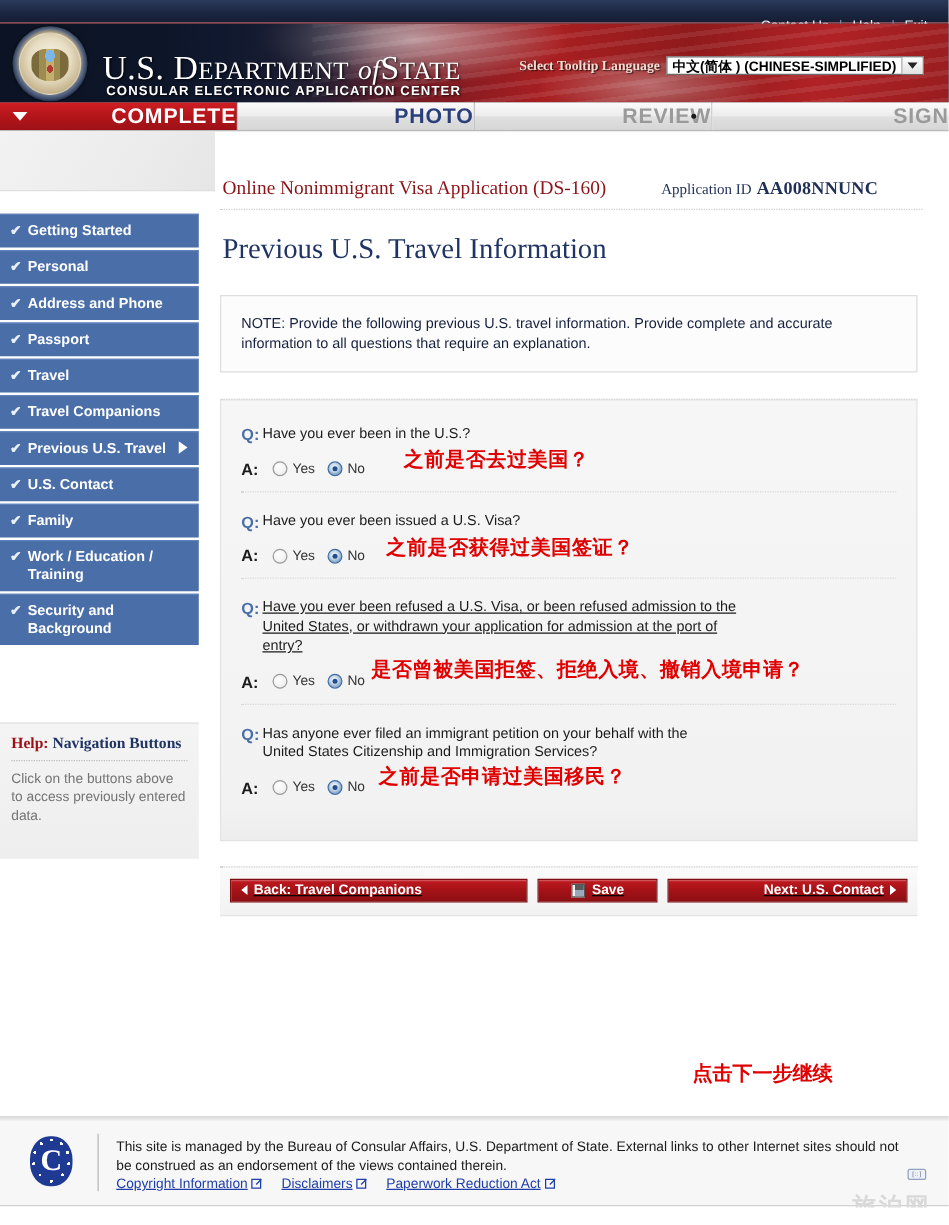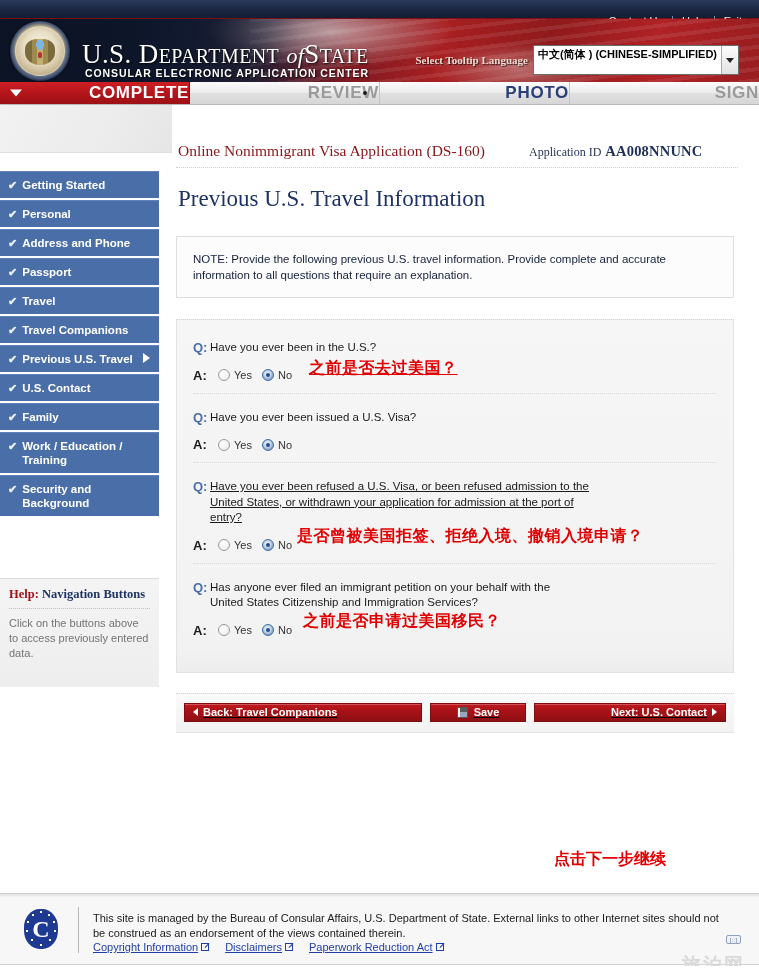--- a/index.html
+++ b/index.html
@@ -99,21 +99,21 @@
     display: flex; align-items: center; gap: 5px;
   }
   .lang-label {
     font-family: "Liberation Serif", serif;
     color: #f3d9cf; font-size: 11px; font-weight: bold;
     text-shadow: 1px 1px 1px rgba(0,0,0,.7);
     white-space: nowrap;
   }
   .lang-select {
     display: flex; align-items: stretch;
-    background: #fff; border: 1px solid #6b6b6b; height: 30px;
+    background: #fff; border: 1px solid #6b6b6b; height: 15px;
   }
   .lang-value {
     font-size: 11px; color: #000; padding: 0 4px; line-height: 17px;
     white-space: nowrap; font-weight: bold;
   }
   .lang-arrow {
     width: 17px; border-left: 1px solid #a9a9a9;
     background: linear-gradient(to bottom,#fdfdfd,#e2e2e2);
     display: flex; align-items: center; justify-content: center;
   }
@@ -437,26 +437,26 @@
           </div>
       </div>
     </div>
   </div>
 
   <div class="steptabs">
     <div class="step complete">
       <span class="caret"></span>
       <span>COMPLETE</span>
     </div>
+    <div class="step photo">
+      <span>PHOTO</span>
+    </div>
     <div class="step review">
       <span>REVIEW</span>
       <span class="dot"></span>
-    </div>
-    <div class="step photo">
-      <span>PHOTO</span>
     </div>
     <div class="step sign">
       <span>SIGN</span>
     </div>
   </div>
 
   <div class="leftcol">
     <div class="left-greybox"></div>
 
     <div class="nav">
@@ -542,41 +542,42 @@
             <label class="radio-opt">
               <span class="radio"></span>
               <span class="radio-label">Yes</span>
             </label>
             <label class="radio-opt">
               <span class="radio checked"></span>
               <span class="radio-label">No</span>
             </label>
           </div>
         </div>
-        <div class="cn" style="left:116px; top:22px;text-decoration:underline;">之前是否去过美国？</div>
+        <div class="cn" style="left:130px; top:22px;">之前是否去过美国？</div>
       </div>
 
       <div class="qblock">
         <div class="qrow">
           <span class="q-letter">Q:</span>
           <span class="q-text">Have you ever been issued a U.S. Visa?</span>
         </div>
         <div class="arow">
           <span class="a-letter">A:</span>
           <div class="radio-group">
             <label class="radio-opt">
               <span class="radio"></span>
               <span class="radio-label">Yes</span>
             </label>
             <label class="radio-opt">
               <span class="radio checked"></span>
               <span class="radio-label">No</span>
             </label>
           </div>
         </div>
+        <div class="cn" style="left:116px; top:34px;">之前是否获得过美国签证？</div>
       </div>
 
       <div class="qblock">
         <div class="qrow">
           <span class="q-letter">Q:</span>
           <span class="q-text" style="max-width:380px; display:block;text-decoration:underline;">Have you ever been refused a U.S. Visa, or been refused admission to the United States, or withdrawn your application for admission at the port of entry?</span>
         </div>
         <div class="arow">
           <span class="a-letter">A:</span>
           <div class="radio-group">

